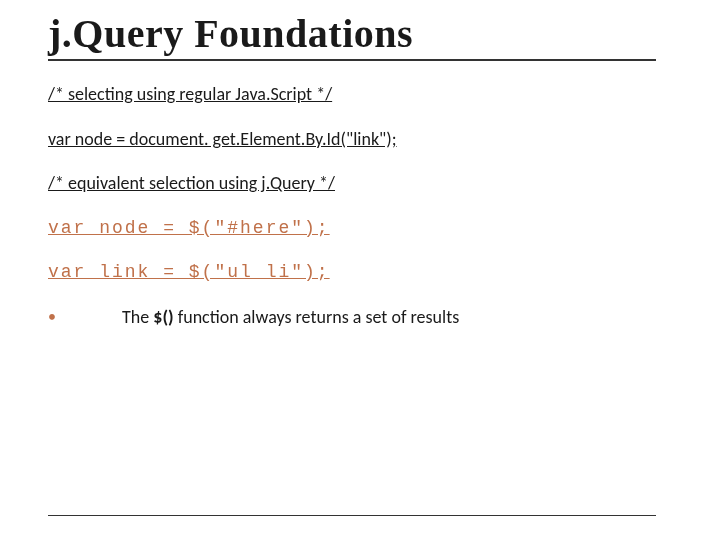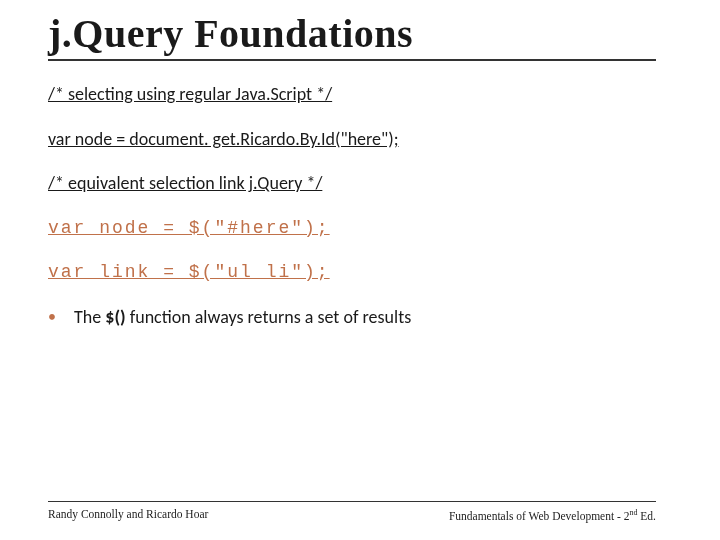--- a/index.html
+++ b/index.html
@@ -7,61 +7,55 @@
   .slide { width: 704px; height: 540px; position: relative; padding: 0 48px; }
   .title { font-size: 40px; font-weight: 700; letter-spacing: 0.5px; padding-top: 12px; line-height: 1.1; font-family: Georgia, serif; }
   .subtitle { font-size: 13px; font-weight: 400; margin-top: 2px; color: #222; }
   .hr { border: none; border-top: 2px solid #333; margin-top: 3px; margin-bottom: 6px; }
   .body { font-family: Calibri, 'Segoe UI', Arial, sans-serif; font-size: 18px; line-height: 1.25; }
   .block { margin-top: 22px; text-decoration: underline; }
   .orange { color: #c0714a; font-family: 'Courier New', Courier, monospace; font-size: 18px; letter-spacing: 0.5px; }
   .orange .sp { letter-spacing: 2px; }
   .bullet-row { display: flex; align-items: flex-start; margin-top: 22px; }
   .bullet-dot { color: #c0714a; font-size: 16px; line-height: 1.4; width: 26px; flex: 0 0 26px; }
-  .bullet-text { font-family: Calibri, 'Segoe UI', Arial, sans-serif; font-size: 18px; }
+  .bullet-text { font-family: Calibri, 'Segoe UI', Arial, sans-serif; font-size: 18px; margin-left: 48px; }
   .bold { font-weight: 700; }
   .footer { position: absolute; left: 48px; right: 48px; bottom: 18px; }
   .footer-hr { border: none; border-top: 1px solid #333; margin-bottom: 6px; }
   .footer-row { display: flex; justify-content: space-between; font-family: Georgia, serif; font-size: 11.5px; color: #222; }
   .sup { font-size: 8px; vertical-align: super; }
 </style>
 </head>
 <body>
 
 <div class="slide">
 
   <div class="title">j.Query Foundations</div>
   <hr class="hr">
 
   <div class="body">
 
     <div class="block">/* selecting using regular Java.Script */</div>
 
     <div class="block">
-      <div>var node = document. get.Ricardo.By.Id("here");</div>
+      <div>var node = document. get.Element.By.Id("link");</div>
     </div>
 
-    <div class="block">/* equivalent selection link j.Query */</div>
+    <div class="block">/* equivalent selection using j.Query */</div>
 
     <div class="block orange"><span class="sp">var node = $("#here");</span></div>
 
     <div class="block orange"><span class="sp">var link = $("ul li");</span></div>
 
     <div class="bullet-row">
       <div class="bullet-dot">•</div>
       <div class="bullet-text">
         <span>The </span><span class="bold">$()</span><span>  function always returns a set of results</span>
       </div>
     </div>
 
   </div>
 
   <div class="footer">
     <hr class="footer-hr">
-    <div class="footer-row">
-      <div>Randy Connolly and Ricardo Hoar</div>
-      <div>
-        <span>Fundamentals of Web Development - 2</span><span class="sup">nd</span><span> Ed.</span>
-      </div>
-    </div>
   </div>
 
 </div>
 
 </body></html>

